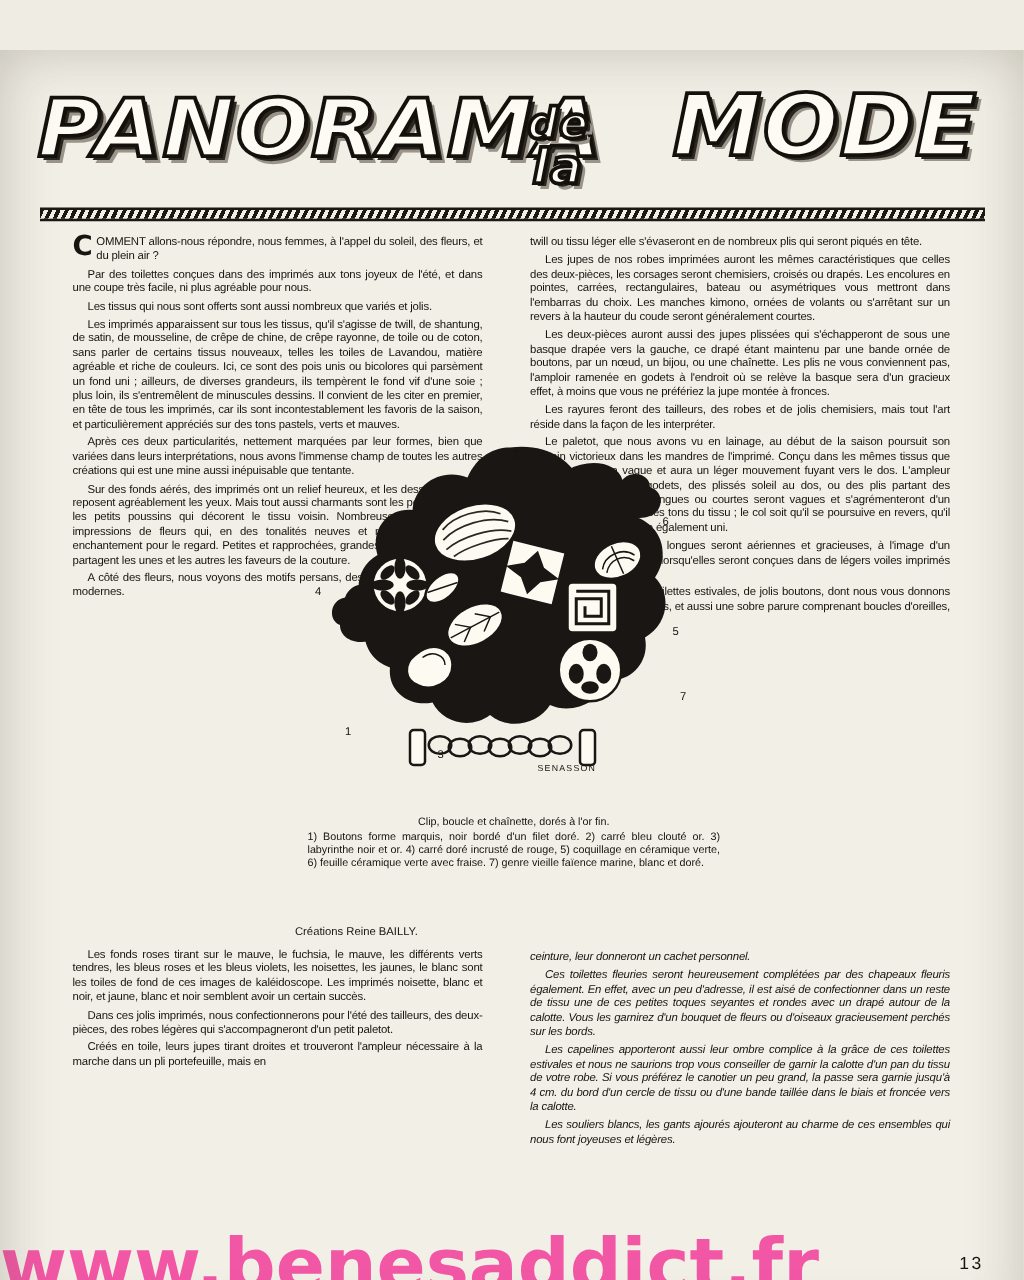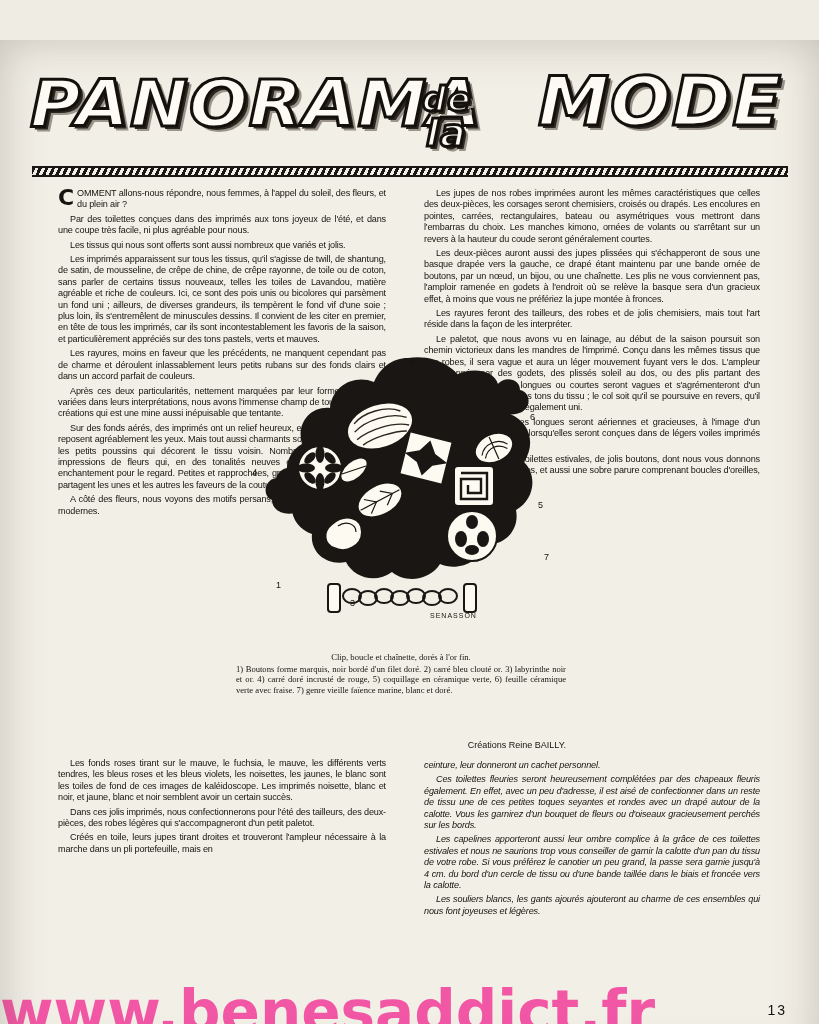--- a/index.html
+++ b/index.html
@@ -144,37 +144,37 @@
     left: 172px;
     top: 272px;
     font-family: "Liberation Sans", sans-serif;
     font-size: 7px;
     letter-spacing: 1px;
     color: #17140f;
   }
   
   .caption {
     position: absolute;
-    left: 236px;
+    left: 246px;
     top: 612px;
     width: 330px;
-    font-family: Liberation Serif, serif;
+    font-family: Liberation Sans, sans-serif;
     font-size: 8.6px;
     line-height: 10.6px;
     text-align: center;
     color: #17140f;
   }
   .caption .lead { }
   .caption .body { text-align: justify; margin-top: 1px; }
   .credit {
     position: absolute;
     left: 236px;
     top: 700px;
     width: 330px;
-    text-align: right;
+    text-align: left;
     font-family: "Liberation Sans", sans-serif;
     font-size: 9px;
     color: #17140f;
   }
   
   .watermark {
     position: absolute;
     left: 0;
     top: 938px;
     width: 819px;
@@ -215,27 +215,27 @@
     <div class="masthead-title mh-word3">la</div>
     <div class="masthead-title mh-word4">MODE</div>
   </div>
   <div class="masthead-rule"></div>
 
   <div class="col col-left">
     <p class="noind"><span class="dropcap">C</span><span>OMMENT allons-nous répondre, nous femmes, à l'appel du soleil, des fleurs, et du plein air ?</span></p>
     <p>Par des toilettes conçues dans des imprimés aux tons joyeux de l'été, et dans une coupe très facile, ni plus agréable pour nous.</p>
     <p>Les tissus qui nous sont offerts sont aussi nombreux que variés et jolis.</p>
     <p>Les imprimés apparaissent sur tous les tissus, qu'il s'agisse de twill, de shantung, de satin, de mousseline, de crêpe de chine, de crêpe rayonne, de toile ou de coton, sans parler de certains tissus nouveaux, telles les toiles de Lavandou, matière agréable et riche de couleurs. Ici, ce sont des pois unis ou bicolores qui parsèment un fond uni ; ailleurs, de diverses grandeurs, ils tempèrent le fond vif d'une soie ; plus loin, ils s'entremêlent de minuscules dessins. Il convient de les citer en premier, en tête de tous les imprimés, car ils sont incontestablement les favoris de la saison, et particulièrement appréciés sur des tons pastels, verts et mauves.</p>
-    <p>Les rayures, moins en faveur que les précédents, ne manquent cependant pas de charme et déroulent inlassablement leurs petits rubans sur des fonds clairs et dans un accord parfait de couleurs.</p>
     <p>Après ces deux particularités, nettement marquées par leur formes, bien que variées dans leurs interprétations, nous avons l'immense champ de toutes les autres créations qui est une mine aussi inépuisable que tentante.</p>
     <p>Sur des fonds aérés, des imprimés ont un relief heureux, et les dessins espacés reposent agréablement les yeux. Mais tout aussi charmants sont les petits lapins, où les petits poussins qui décorent le tissu voisin. Nombreuses sont aussi les impressions de fleurs qui, en des tonalités neuves et ravissantes, sont un enchantement pour le regard. Petites et rapprochées, grandes et stylisées, elles se partagent les unes et les autres les faveurs de la couture.</p>
     <p>A côté des fleurs, nous voyons des motifs persans, des camaïeux et des motifs modernes.</p>
   </div>
 
   <div class="col col-right">
+    <p class="noind">twill ou tissu léger elle s'évaseront en de nombreux plis qui seront piqués en tête.</p>
     <p>Les jupes de nos robes imprimées auront les mêmes caractéristiques que celles des deux-pièces, les corsages seront chemisiers, croisés ou drapés. Les encolures en pointes, carrées, rectangulaires, bateau ou asymétriques vous mettront dans l'embarras du choix. Les manches kimono, ornées de volants ou s'arrêtant sur un revers à la hauteur du coude seront généralement courtes.</p>
     <p>Les deux-pièces auront aussi des jupes plissées qui s'échapperont de sous une basque drapée vers la gauche, ce drapé étant maintenu par une bande ornée de boutons, par un nœud, un bijou, ou une chaînette. Les plis ne vous conviennent pas, l'amploir ramenée en godets à l'endroit où se relève la basque sera d'un gracieux effet, à moins que vous ne préfériez la jupe montée à fronces.</p>
     <p>Les rayures feront des tailleurs, des robes et de jolis chemisiers, mais tout l'art réside dans la façon de les interpréter.</p>
     <p>Le paletot, que nous avons vu en lainage, au début de la saison poursuit son chemin victorieux dans les mandres de l'imprimé. Conçu dans les mêmes tissus que nos robes, il sera vague et aura un léger mouvement fuyant vers le dos. L'ampleur sera donnée par des godets, des plissés soleil au dos, ou des plis partant des épaules. Les manches longues ou courtes seront vagues et s'agrémenteront d'un revers uni rappelant un des tons du tissu ; le col soit qu'il se poursuive en revers, qu'il soit châle ou tailleur, sera également uni.</p>
     <p>Pour le soir, les robes longues seront aériennes et gracieuses, à l'image d'un nuage s'étirant sur un lac, lorsqu'elles seront conçues dans de légers voiles imprimés de grandes fleurs.</p>
     <p>Pour agrémenter vos toilettes estivales, de jolis boutons, dont nous vous donnons ci-dessus quelques modèles, et aussi une sobre parure comprenant boucles d'oreilles, clip et chaîne de</p>
   </div>
 
   <div class="illus">
     <svg width="300" height="300" viewBox="0 0 300 300">

